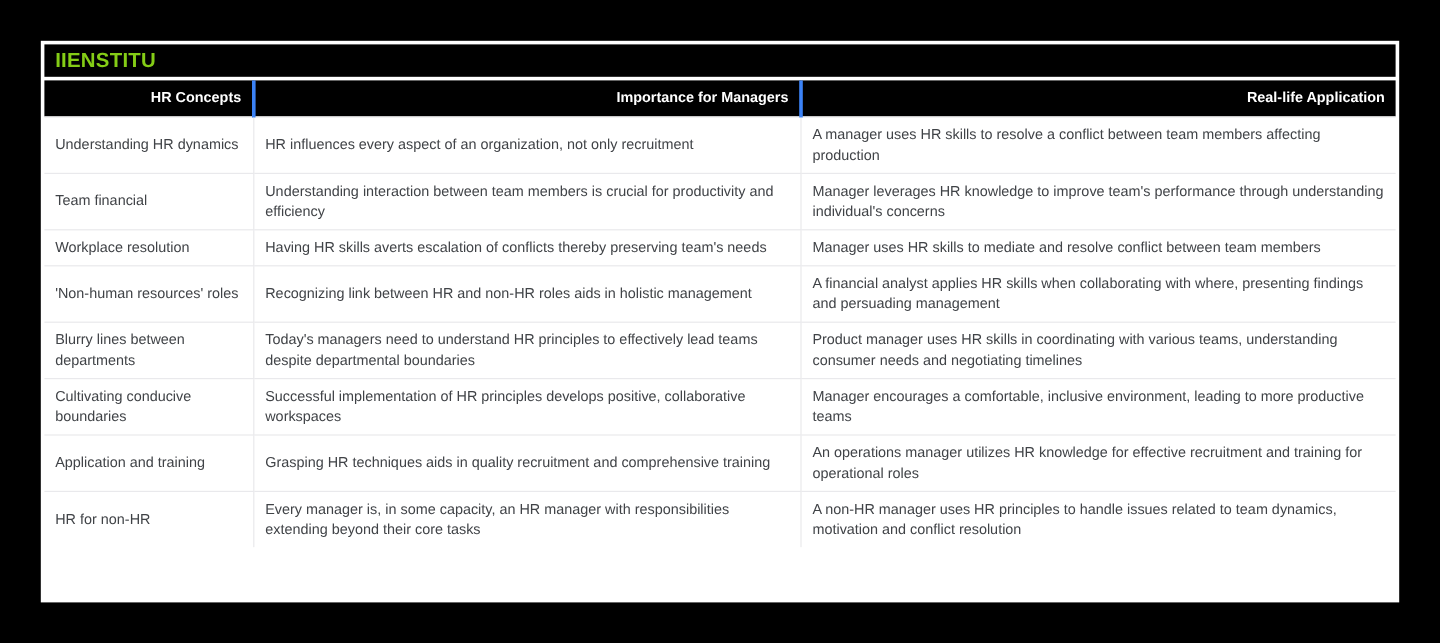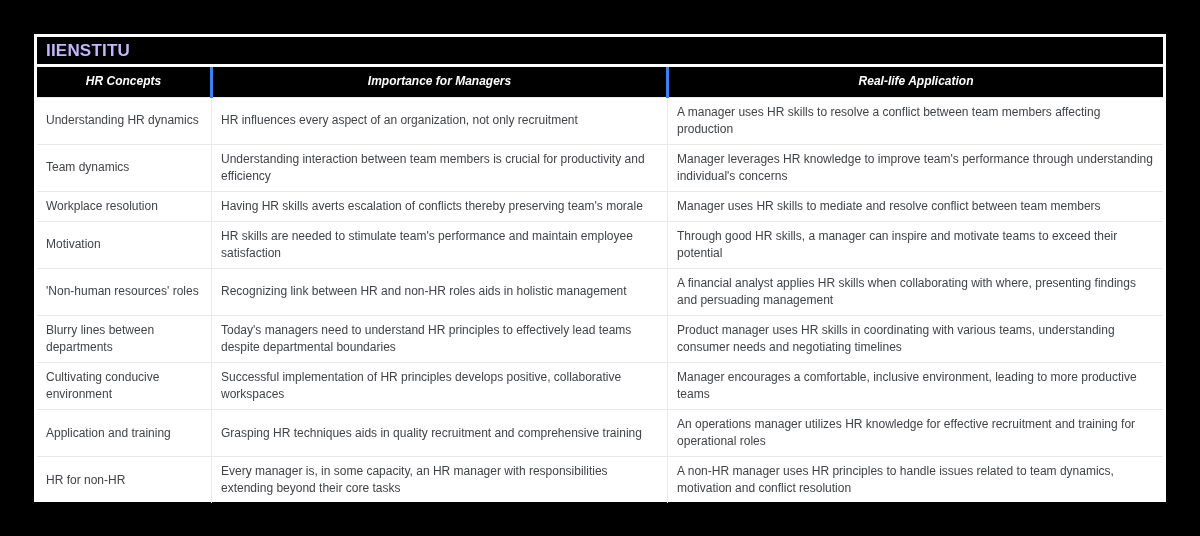--- a/index.html
+++ b/index.html
@@ -16,46 +16,45 @@
     position: absolute;
     left: 34px;
     top: 34px;
     width: 1132px;
     height: 468px;
     background: #ffffff;
     padding: 3px;
   }
   .title-bar {
     background: #000000;
-    color: #c4b5fd;
+    color: #84cc16;
     font-weight: bold;
     font-size: 17px;
     height: 27px;
     line-height: 27px;
     padding: 0 9px;
     margin-bottom: 3px;
     letter-spacing: 0.2px;
   }
   table {
     width: 100%;
     border-collapse: collapse;
     table-layout: fixed;
   }
   col.c1 { width: 15.5%; }
   col.c2 { width: 40.5%; }
   col.c3 { width: 44%; }
   th {
     background: #000000;
     color: #ffffff;
-    text-align: center;
+    text-align: right;
     font-size: 12px;
     font-weight: bold;
     padding: 7px 9px;
     line-height: 1.3;
-    font-style: italic;
   }
   th + th { border-left: 3px solid #3b82f6; }
   td {
     font-size: 12px;
     color: #404347;
     padding: 6px 9px;
     border: 1px solid #e9e9ec;
     line-height: 1.42;
     vertical-align: middle;
     word-wrap: break-word;
@@ -84,46 +83,41 @@
         <th>Real-life Application</th>
       </tr>
     </thead>
     <tbody>
         <tr>
           <td>Understanding HR dynamics</td>
           <td>HR influences every aspect of an organization, not only recruitment</td>
           <td>A manager uses HR skills to resolve a conflict between team members affecting production</td>
         </tr>
         <tr>
-          <td>Team dynamics</td>
+          <td>Team financial</td>
           <td>Understanding interaction between team members is crucial for productivity and efficiency</td>
           <td>Manager leverages HR knowledge to improve team's performance through understanding individual's concerns</td>
         </tr>
         <tr>
           <td>Workplace resolution</td>
-          <td>Having HR skills averts escalation of conflicts thereby preserving team's morale</td>
+          <td>Having HR skills averts escalation of conflicts thereby preserving team's needs</td>
           <td>Manager uses HR skills to mediate and resolve conflict between team members</td>
-        </tr>
-        <tr>
-          <td>Motivation</td>
-          <td>HR skills are needed to stimulate team's performance and maintain employee satisfaction</td>
-          <td>Through good HR skills, a manager can inspire and motivate teams to exceed their potential</td>
         </tr>
         <tr>
           <td>'Non-human resources' roles</td>
           <td>Recognizing link between HR and non-HR roles aids in holistic management</td>
           <td>A financial analyst applies HR skills when collaborating with where, presenting findings and persuading management</td>
         </tr>
         <tr>
           <td>Blurry lines between departments</td>
           <td>Today's managers need to understand HR principles to effectively lead teams despite departmental boundaries</td>
           <td>Product manager uses HR skills in coordinating with various teams, understanding consumer needs and negotiating timelines</td>
         </tr>
         <tr>
-          <td>Cultivating conducive environment</td>
+          <td>Cultivating conducive boundaries</td>
           <td>Successful implementation of HR principles develops positive, collaborative workspaces</td>
           <td>Manager encourages a comfortable, inclusive environment, leading to more productive teams</td>
         </tr>
         <tr>
           <td>Application and training</td>
           <td>Grasping HR techniques aids in quality recruitment and comprehensive training</td>
           <td>An operations manager utilizes HR knowledge for effective recruitment and training for operational roles</td>
         </tr>
         <tr>
           <td>HR for non-HR</td>

